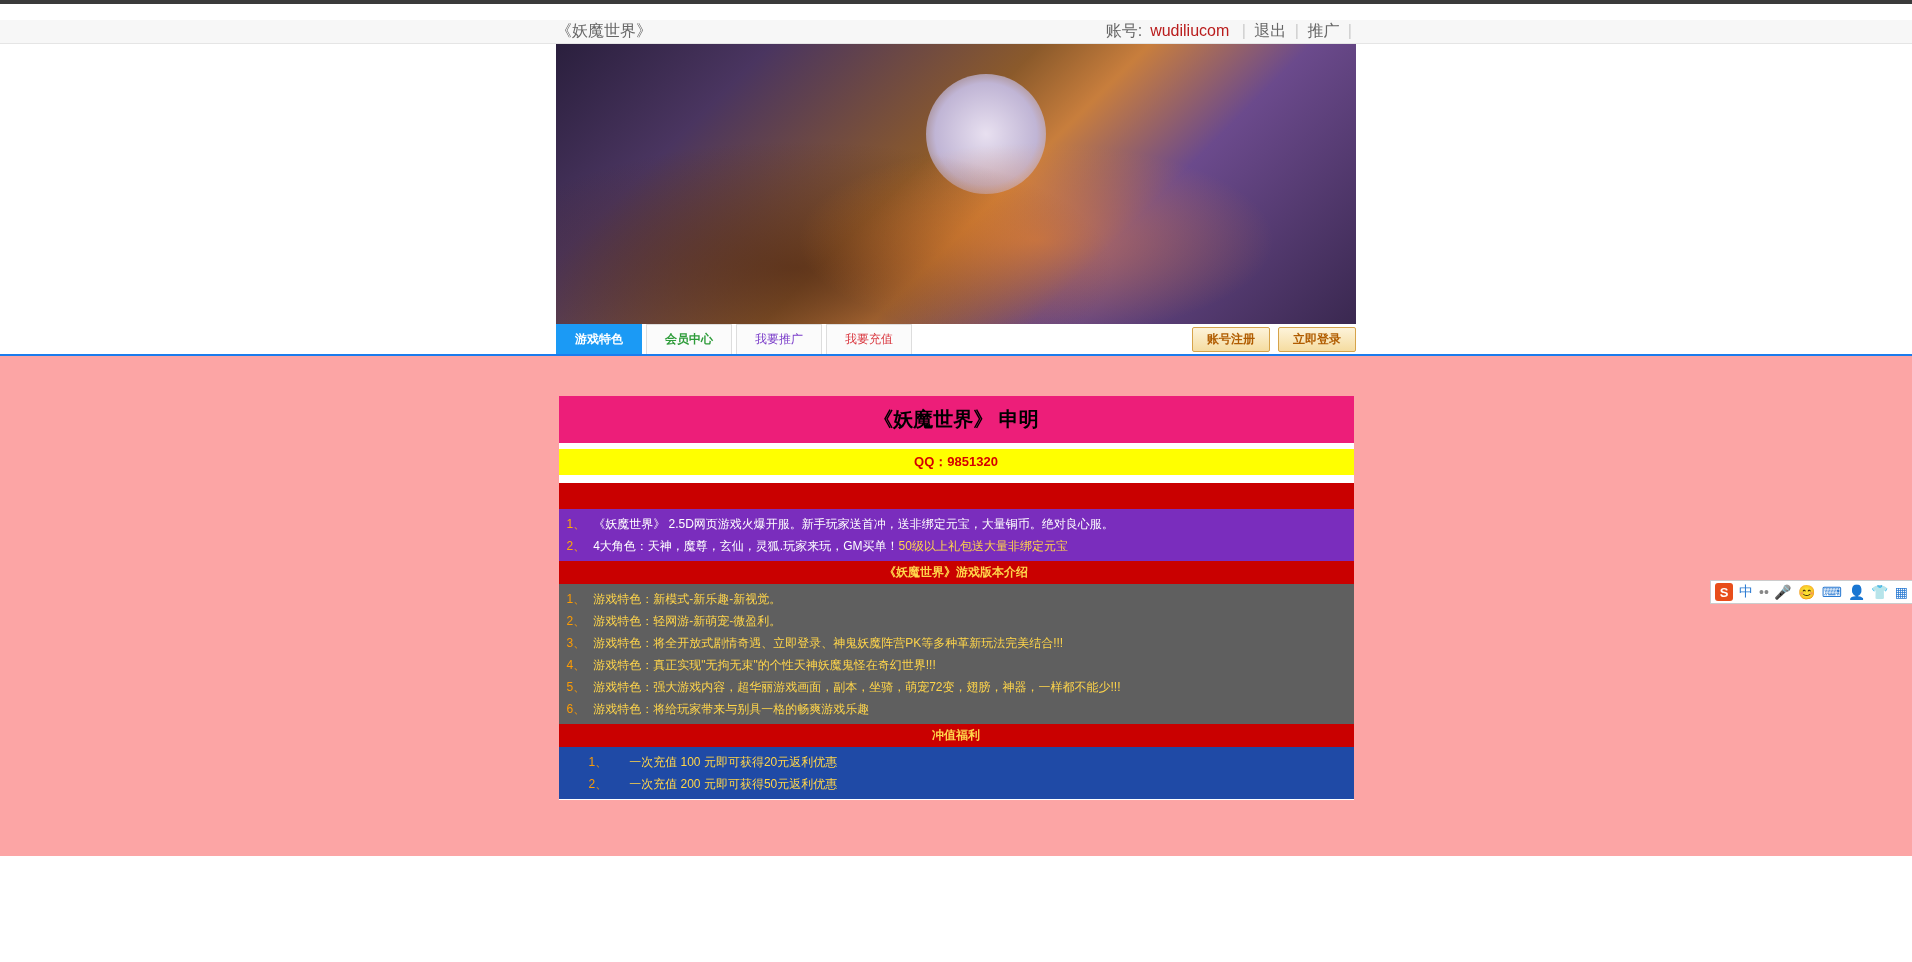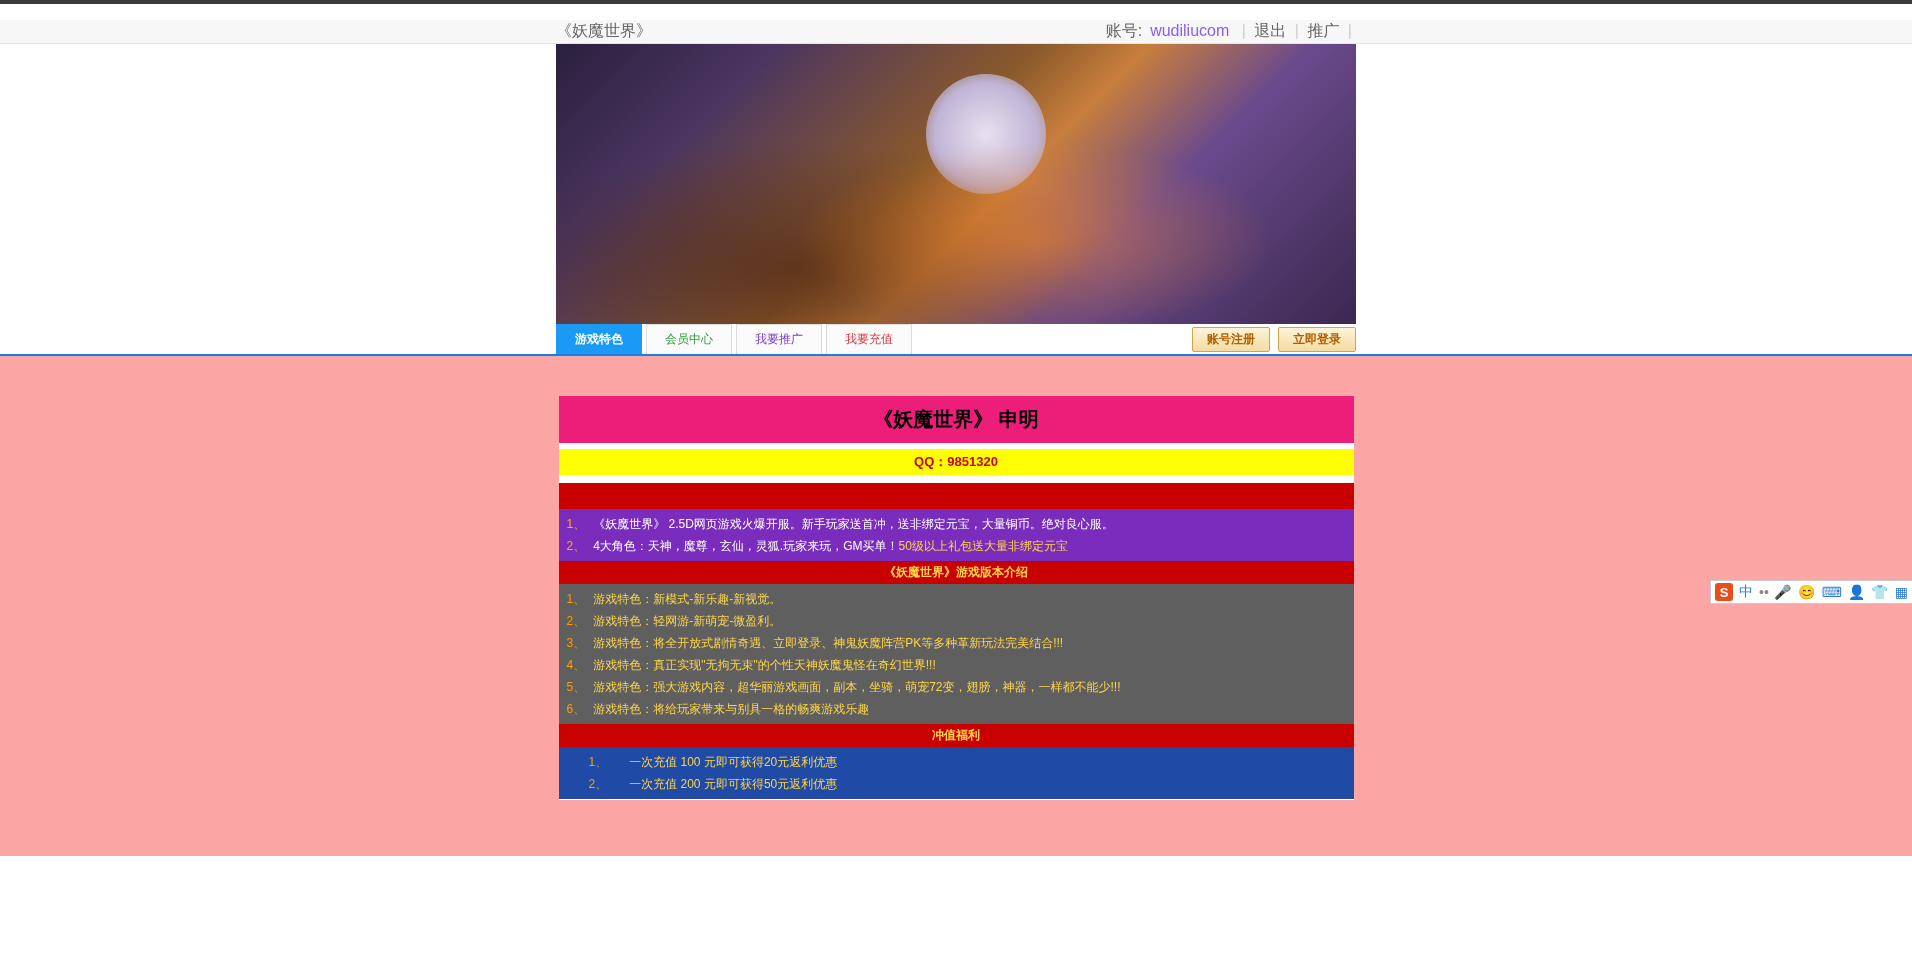--- a/index.html
+++ b/index.html
@@ -2,32 +2,32 @@
 <html><head>
 <meta charset="utf-8">
 <style>
 * { margin: 0; padding: 0; box-sizing: border-box; }
 body { font-family: "Microsoft YaHei", Arial, sans-serif; font-size: 12px; background: #fff; }
 .topbar-dark { height: 4px; background: #3a3a3a; }
 .topbar { height: 24px; background: #f7f7f7; border-bottom: 1px solid #e5e5e5; }
 .topbar-inner { width: 800px; margin: 16px auto; display: flex; justify-content: space-between; align-items: center; height: 100%; font-size: 16px; color: #666; }
 .topbar-right span { margin: 0 4px; }
 .topbar-right .sep { color: #ccc; }
-.username { color: #8b5cf6; }
+.username { color: #b91c1c; }
 .topbar a { color: #666; text-decoration: none; cursor: pointer; }
 .banner-wrap { width: 800px; margin: 0 auto; }
 .banner { width: 800px; height: 280px; background: linear-gradient(135deg, #2a1f3d 0%, #4a3560 20%, #8b5a2b 45%, #c87e3d 55%, #6b4a8c 70%, #3a2850 100%); position: relative; overflow: hidden; }
 .banner::before { content:""; position:absolute; width:120px; height:120px; border-radius:50%; background: radial-gradient(circle, #e8e0f0 0%, #c0b5d5 60%, transparent 100%); top:30px; left:370px; }
 .banner::after { content:""; position:absolute; inset:0; background: radial-gradient(ellipse at 60% 70%, rgba(255,140,40,0.5) 0%, transparent 35%), radial-gradient(ellipse at 30% 80%, rgba(80,40,20,0.7) 0%, transparent 40%); }
 .navbar-wrap { background: #fff; border-bottom: 2px solid #1b7ced; }
 .navbar { width: 800px; margin: 0 auto; display: flex; justify-content: space-between; align-items: stretch; height: 30px; }
 .nav-left { display: flex; }
 .nav-item { display:flex; align-items:center; justify-content:center; padding: 0 18px; border: 1px solid #ddd; border-bottom:none; margin-right: 4px; font-size: 12px; cursor: pointer; background:#fbfbfb; }
 .nav-item.active { background: #1b9af5; color: #fff; border-color:#1b9af5; font-weight:bold; }
-.nav-item.green { color: #2e9c3a; }
+.nav-item.green { color: #2e9c3a; font-weight: bold; }
 .nav-item.purple { color: #7a3cc9; }
 .nav-item.red { color: #d9363e; }
 .nav-right { display:flex; align-items:center; gap:8px; }
 .btn-orange { background: linear-gradient(#fdf3da,#f5dca0); border:1px solid #d6a34a; color:#b05c00; padding: 3px 14px; border-radius:2px; font-size:12px; cursor:pointer; font-weight:bold;font-family:Liberation Serif, serif; }
 .page-bg { background:#fca5a5; min-height:500px; padding-top:40px; }
 .content { width: 795px; margin: 0 auto; background:#fff; padding-bottom:1px; }
 .title-pink { background:#ed1e79; color:#000; text-align:center; font-size:20px; font-weight:bold; padding:10px 0; }
 .qq-yellow { background:#ffff00; color:#d40000; text-align:center; font-weight:bold; padding:4px 0; margin-top:6px; font-size:13px; }
 .spacer-red { background:#c90000; height:26px; margin-top:8px; }
 .block-purple { background:#7a2dbd; color:#fff; font-size:12px; padding:4px 8px; line-height:22px; }

